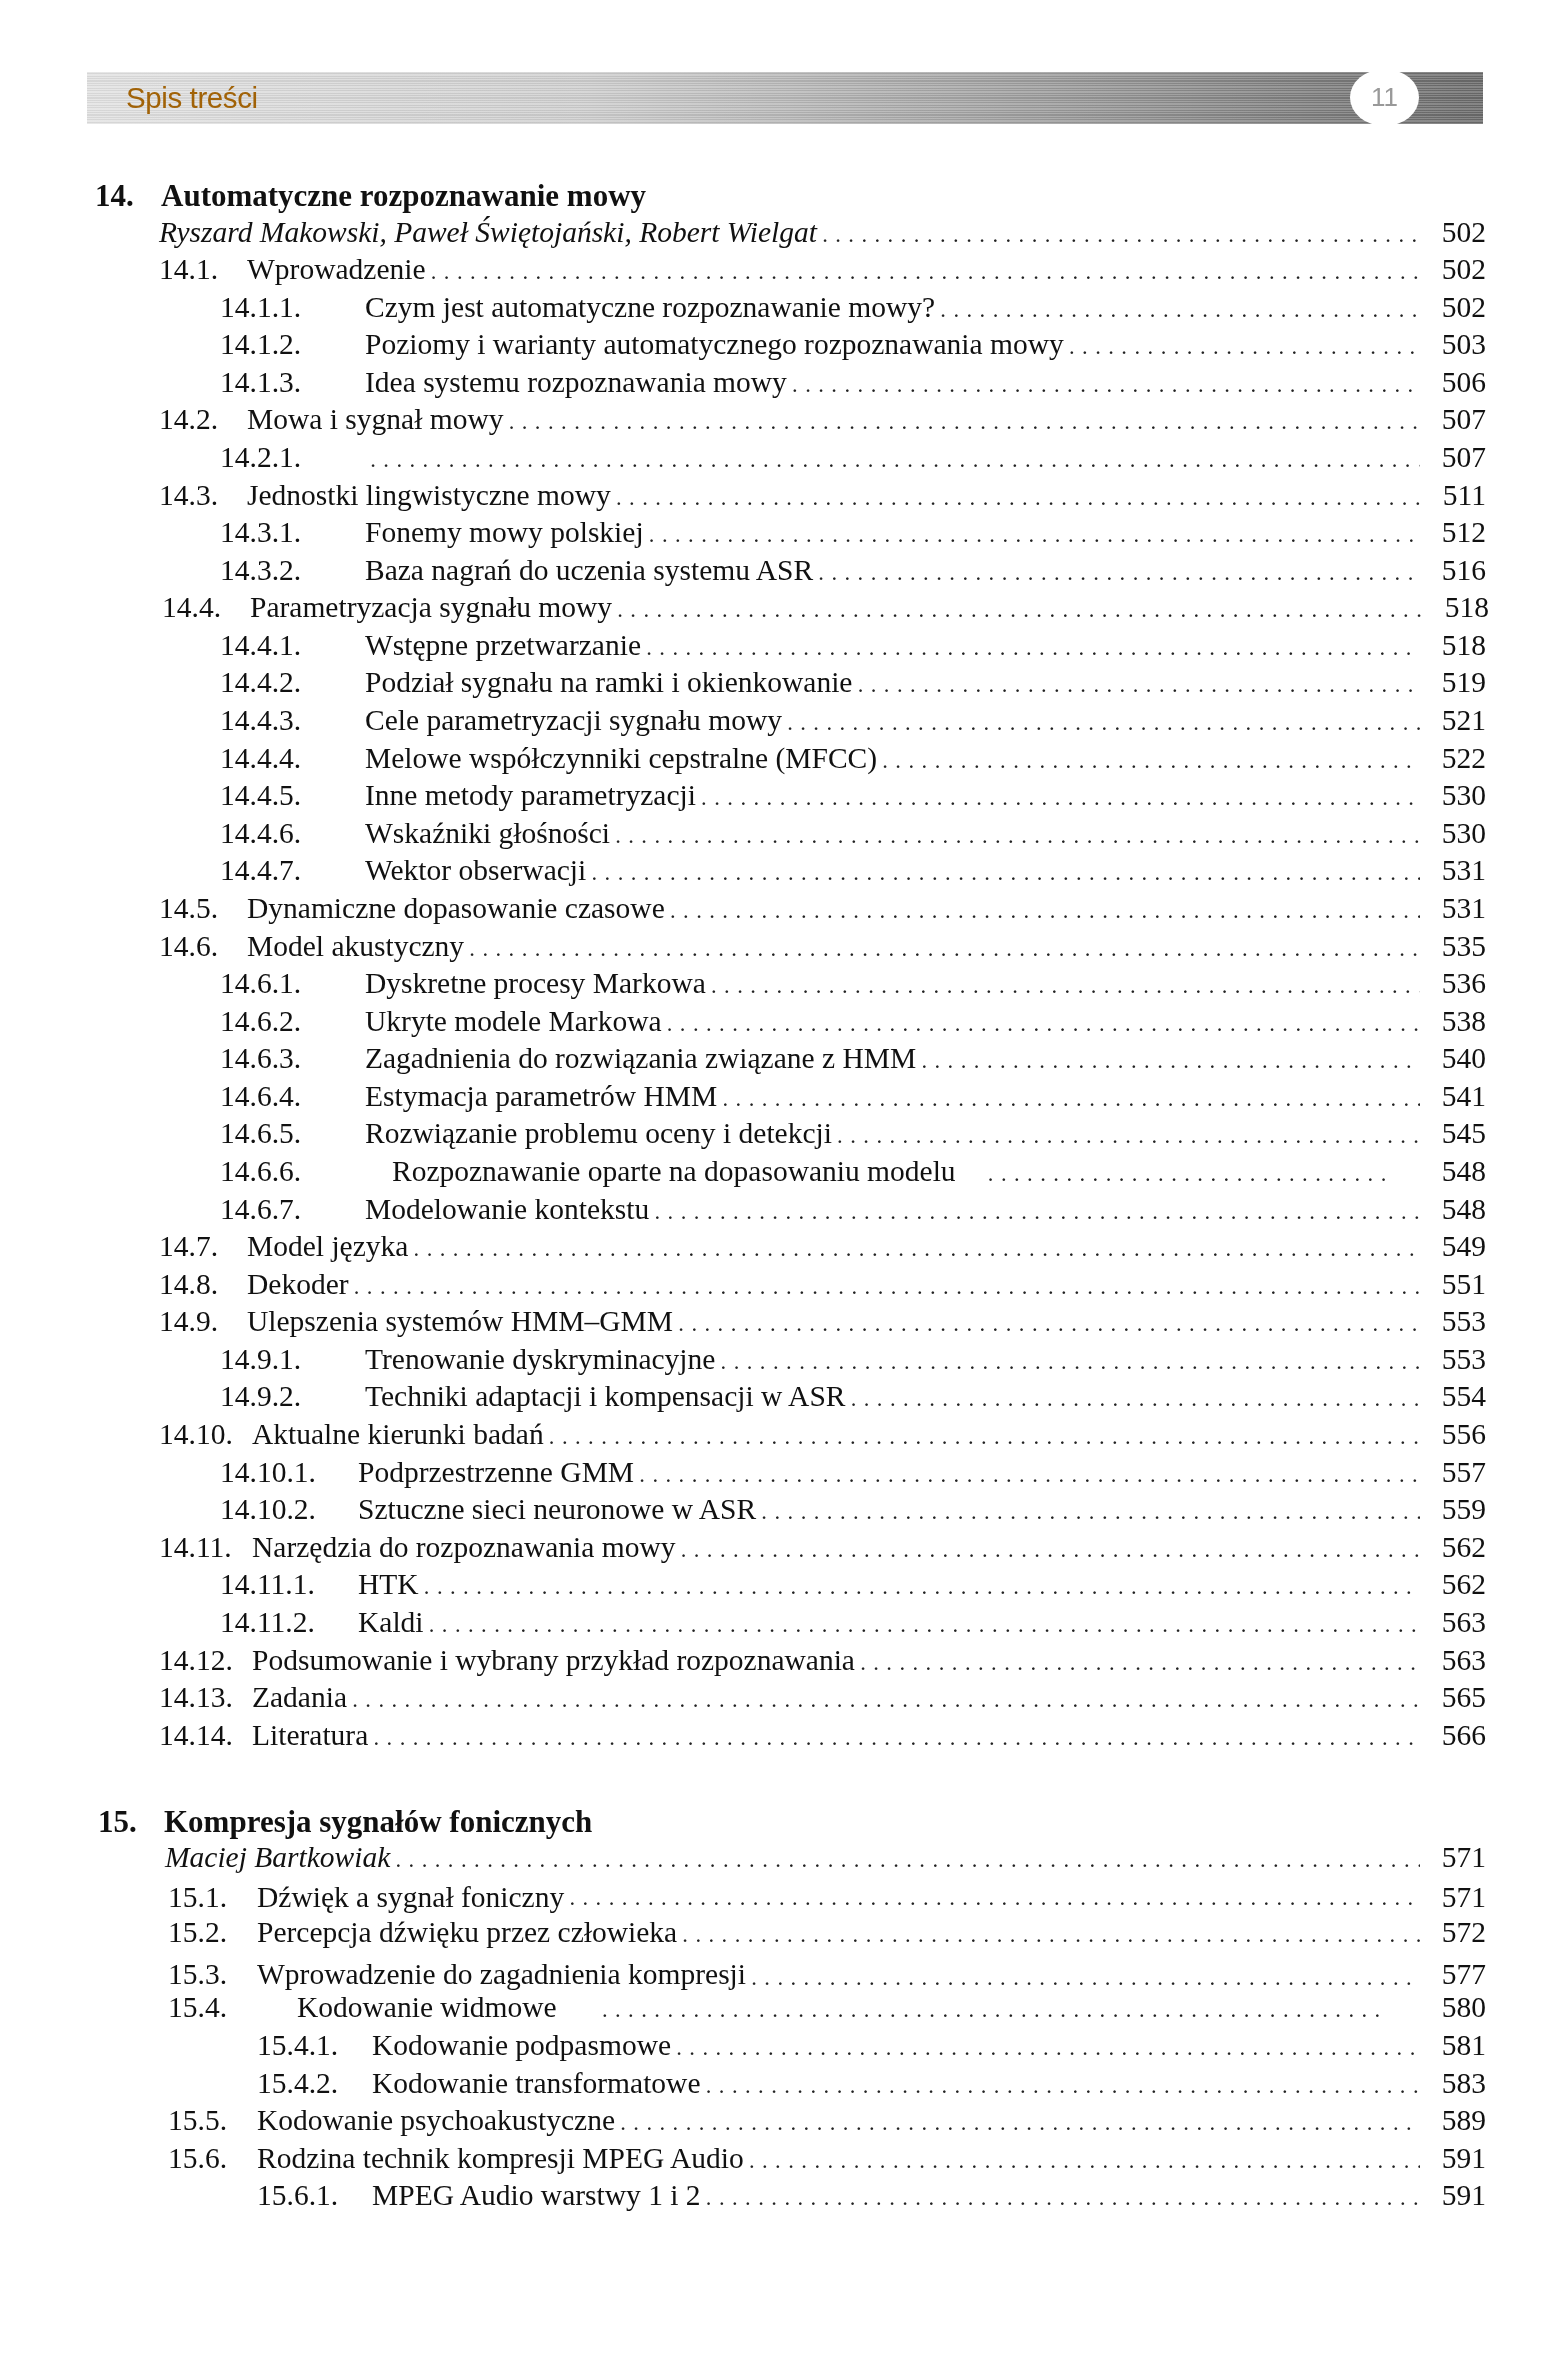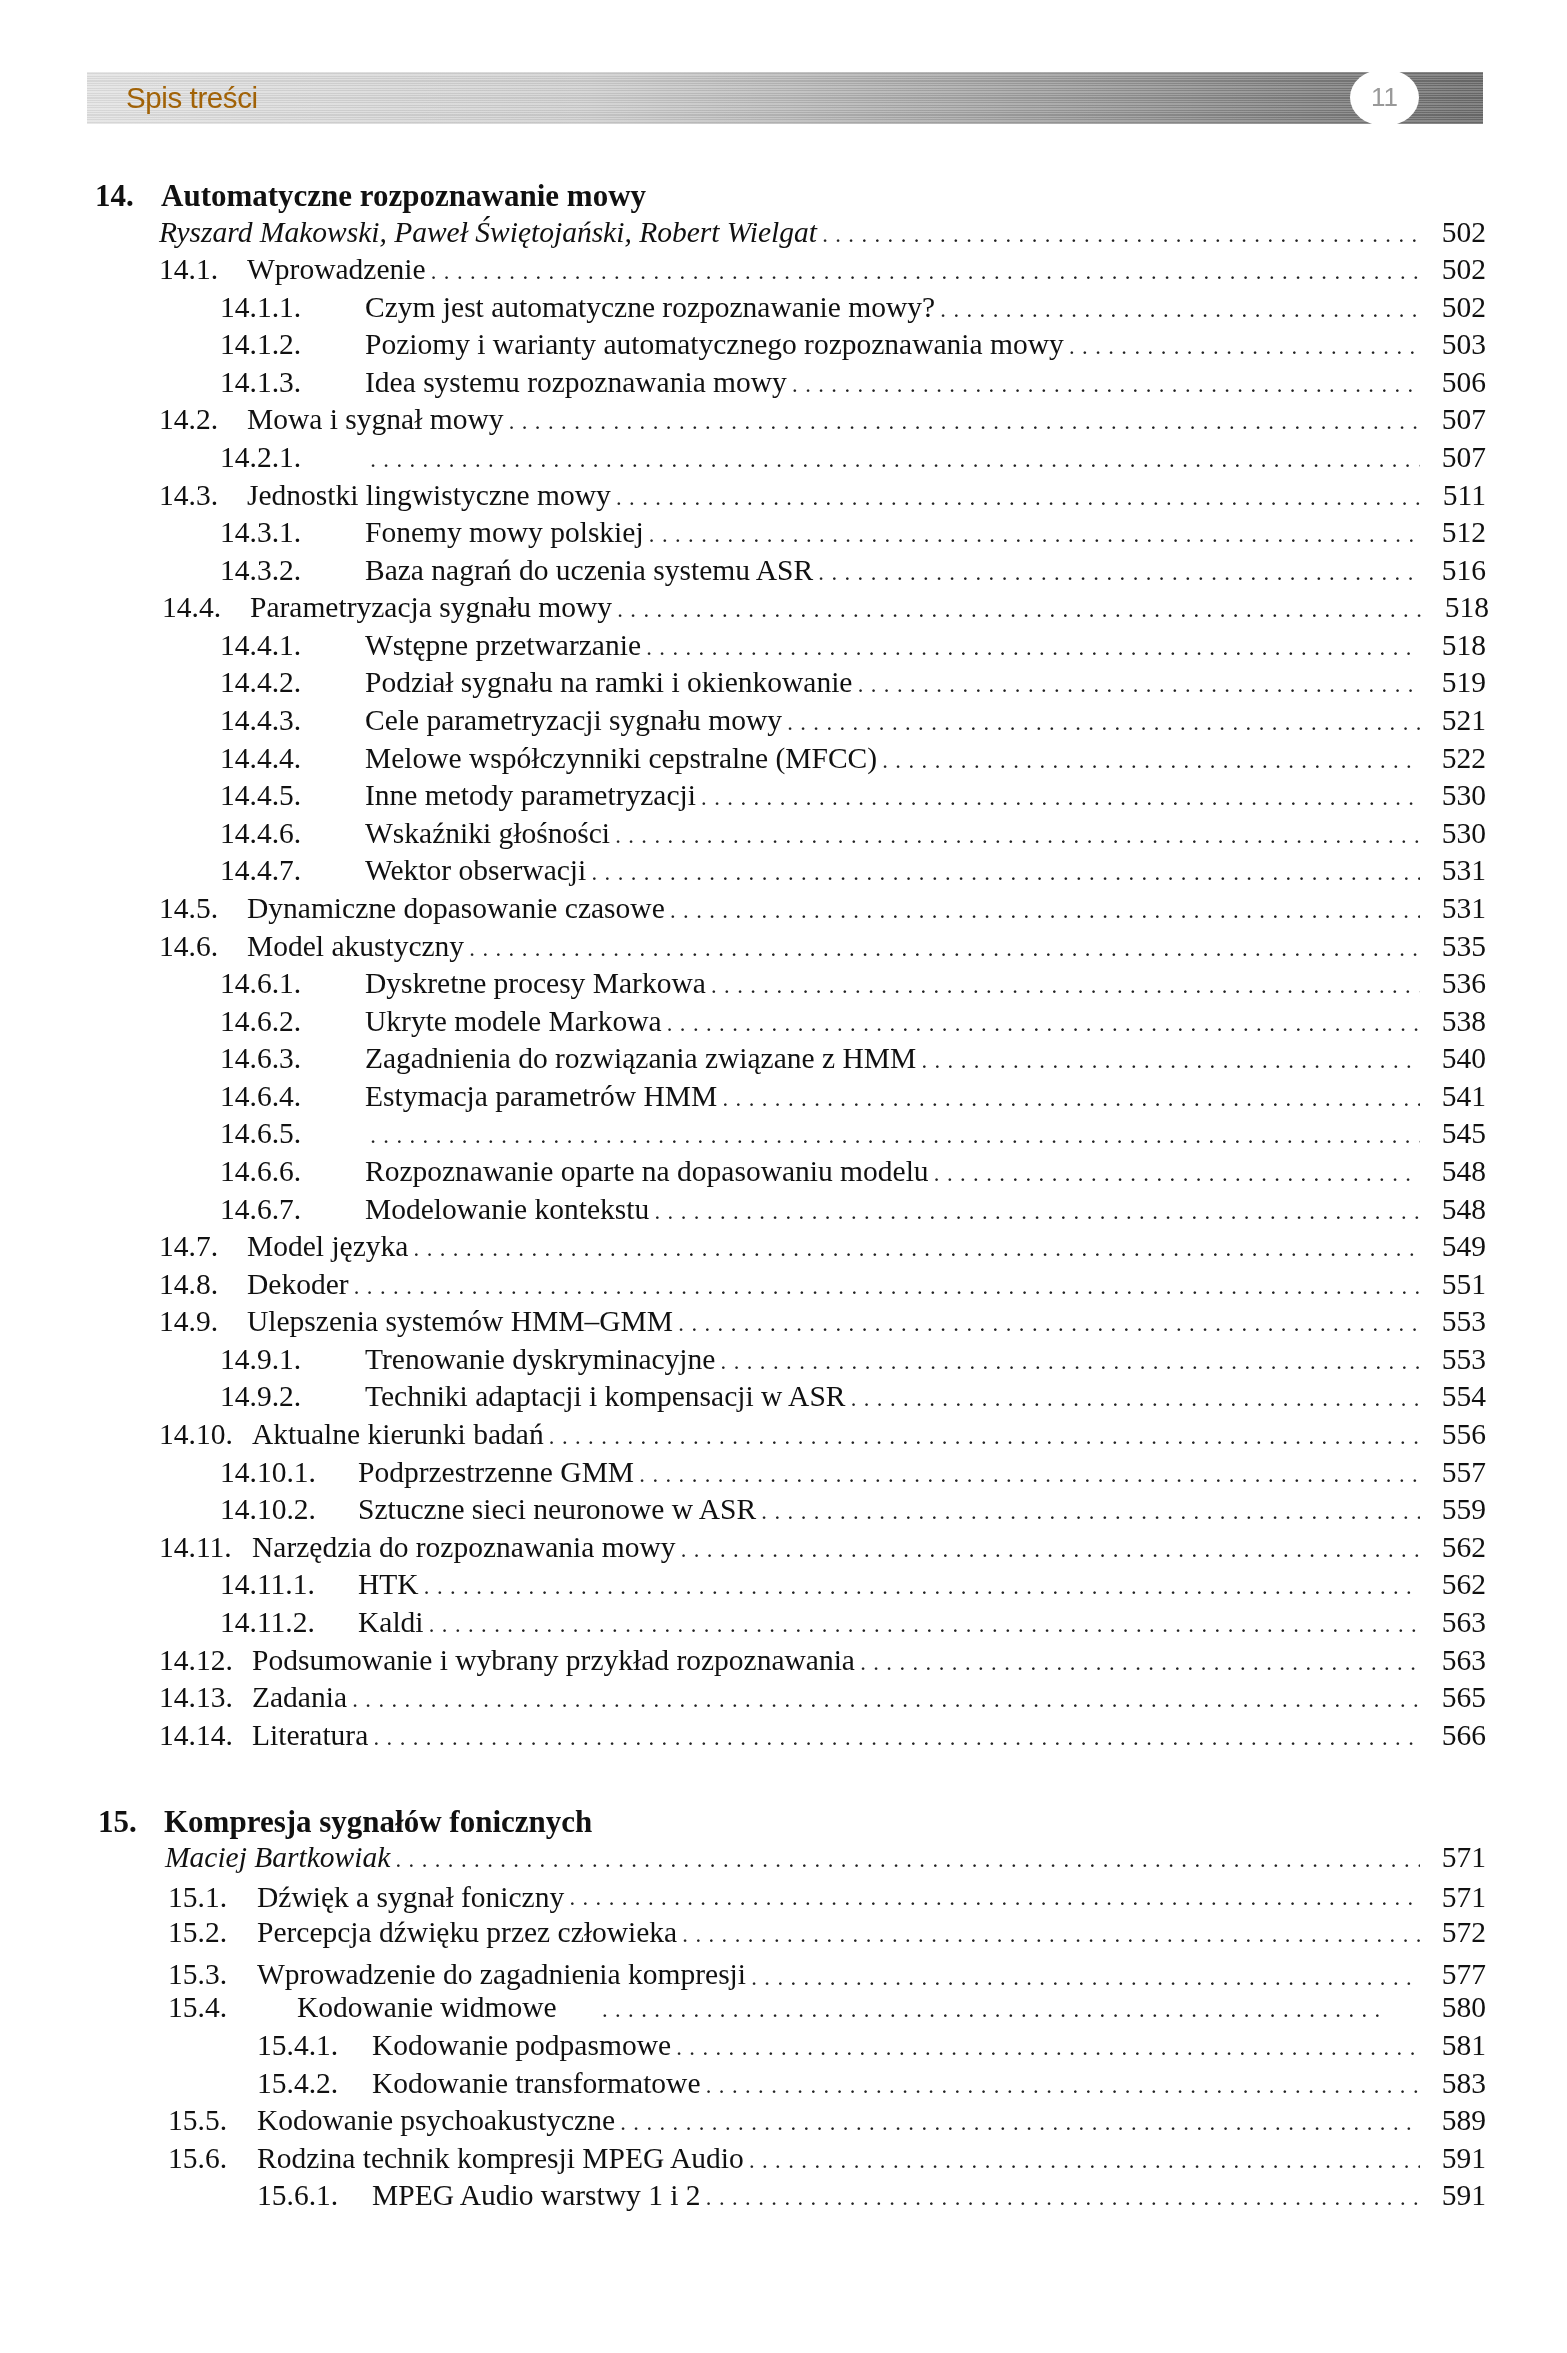--- a/index.html
+++ b/index.html
@@ -180,24 +180,25 @@
       <span class="page">540</span>
     </div>
     <div class="row" style="left: 220px; width: 1266px; top: 1080px;">
       <span class="num" style="width:145px">14.6.4.</span>
       <span class="label">Estymacja parametrów HMM</span>
       <span class="dots"></span>
       <span class="page">541</span>
     </div>
     <div class="row" style="left: 220px; width: 1266px; top: 1117px;">
       <span class="num" style="width:145px">14.6.5.</span>
+      <span class="label">Rozwiązanie problemu oceny i detekcji</span>
       <span class="dots"></span>
       <span class="page">545</span>
     </div>
-    <div class="row" style="left: 220px; width: 1266px; top: 1155px;">
+    <div class="row" style="left: 220px; width: 1266px; top: 1155px; gap: 27px;">
       <span class="num" style="width:145px">14.6.6.</span>
       <span class="label">Rozpoznawanie oparte na dopasowaniu modelu</span>
       <span class="dots"></span>
       <span class="page">548</span>
     </div>
     <div class="row" style="left: 220px; width: 1266px; top: 1193px;">
       <span class="num" style="width:145px">14.6.7.</span>
       <span class="label">Modelowanie kontekstu</span>
       <span class="dots"></span>
       <span class="page">548</span>

